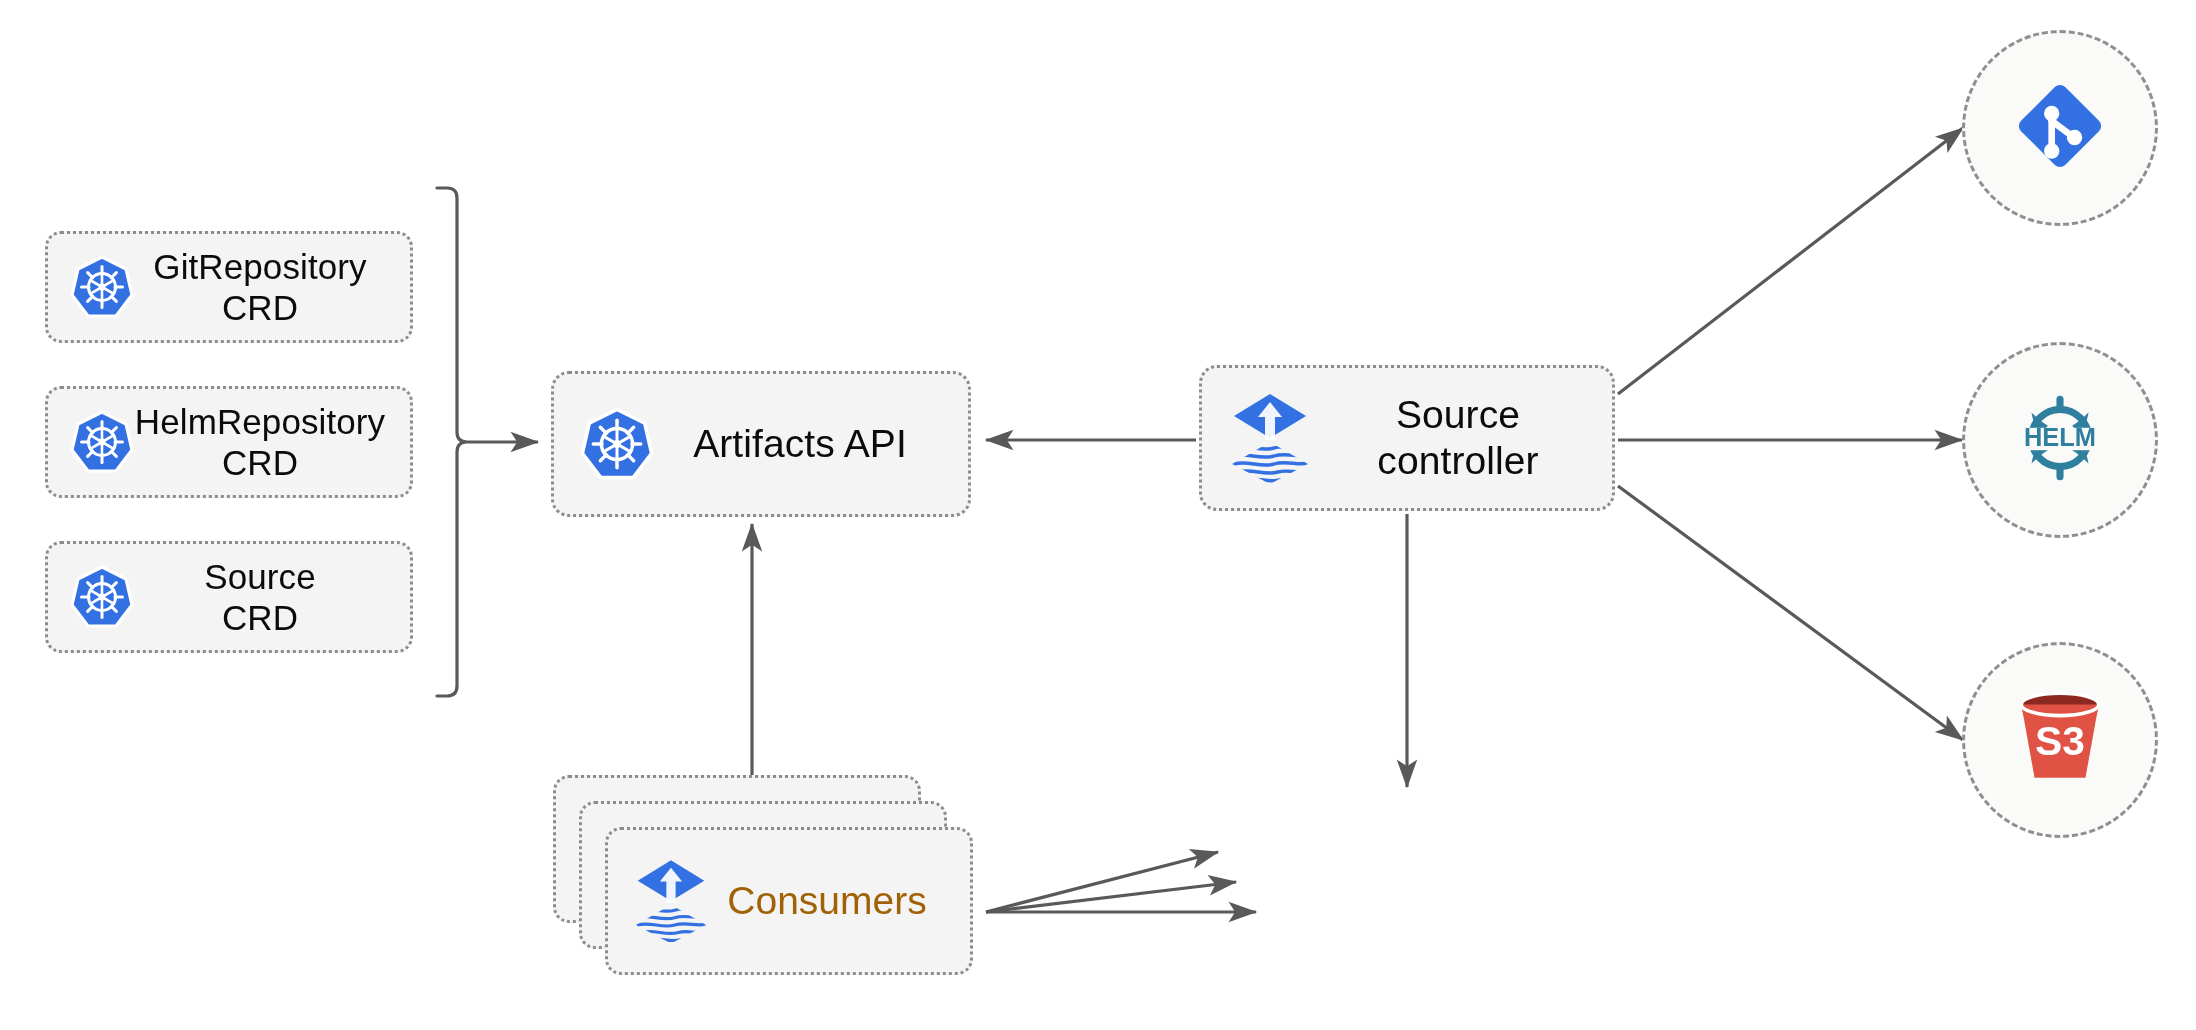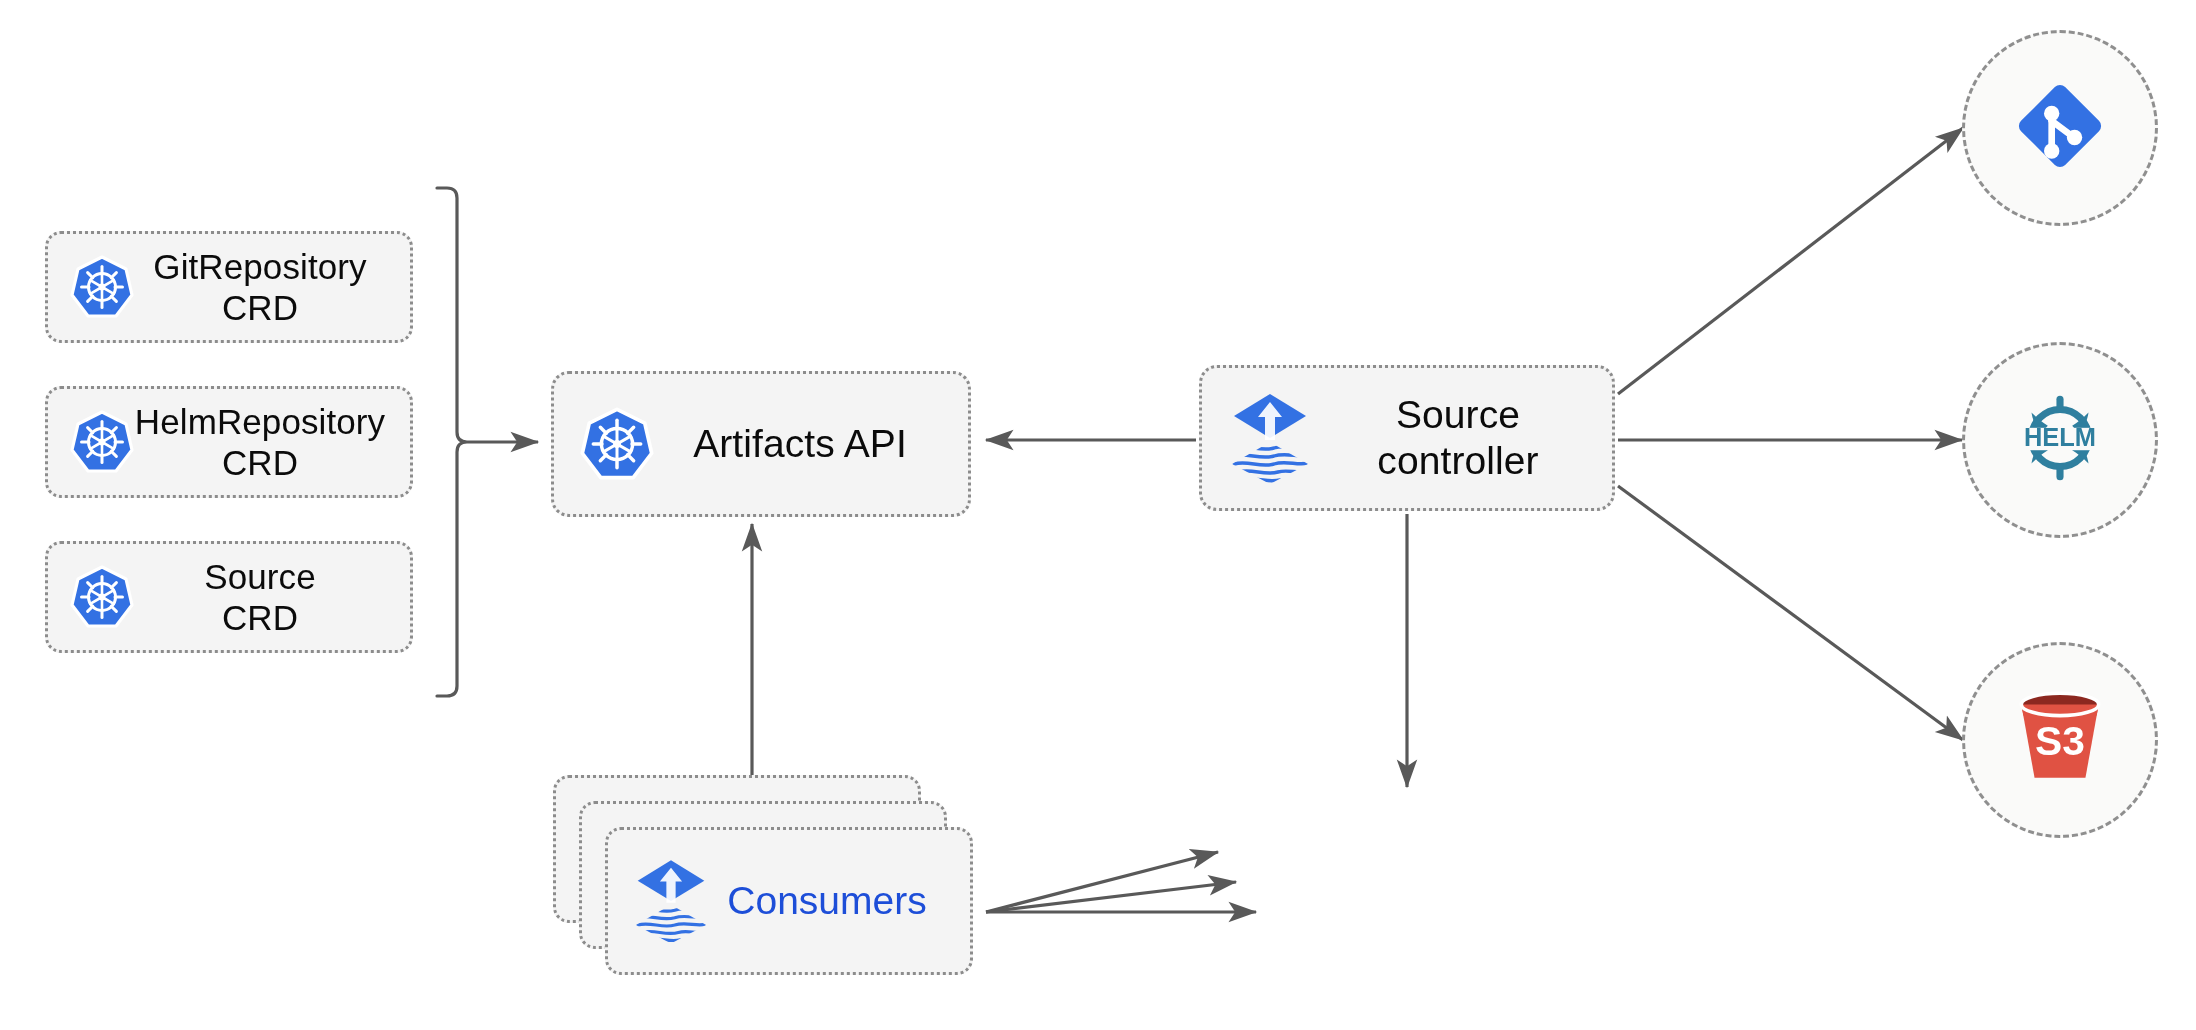--- a/index.html
+++ b/index.html
@@ -87,21 +87,21 @@
     background: #f4f4f4;
     border: 3px dotted #8c8c8c;
     border-radius: 16px;
     display: flex;
     align-items: center;
     padding: 0 24px 0 26px;
   }
   .stack .card-front .icon-wrap { flex: 0 0 auto; display:flex; align-items:center; justify-content:center; }
   .stack .card-front .label {
     flex: 1 1 auto; text-align: center;
-    color: #1d4ed8; font-size: 39px;
+    color: #a16207; font-size: 39px;
   }
 
   
   .circle-node {
     position: absolute;
     box-sizing: border-box;
     width: 196px;
     height: 196px;
     border-radius: 50%;
     background: #fafaf9;

